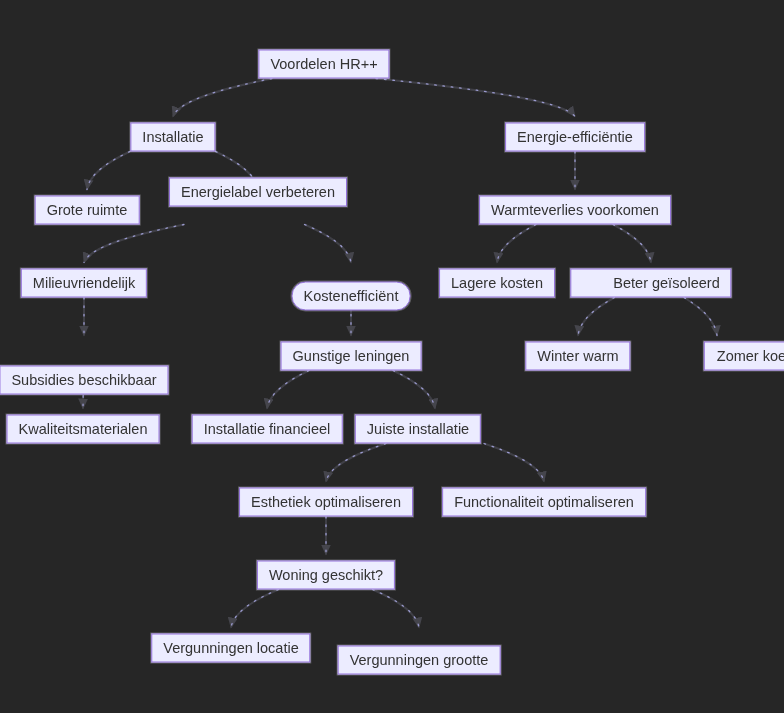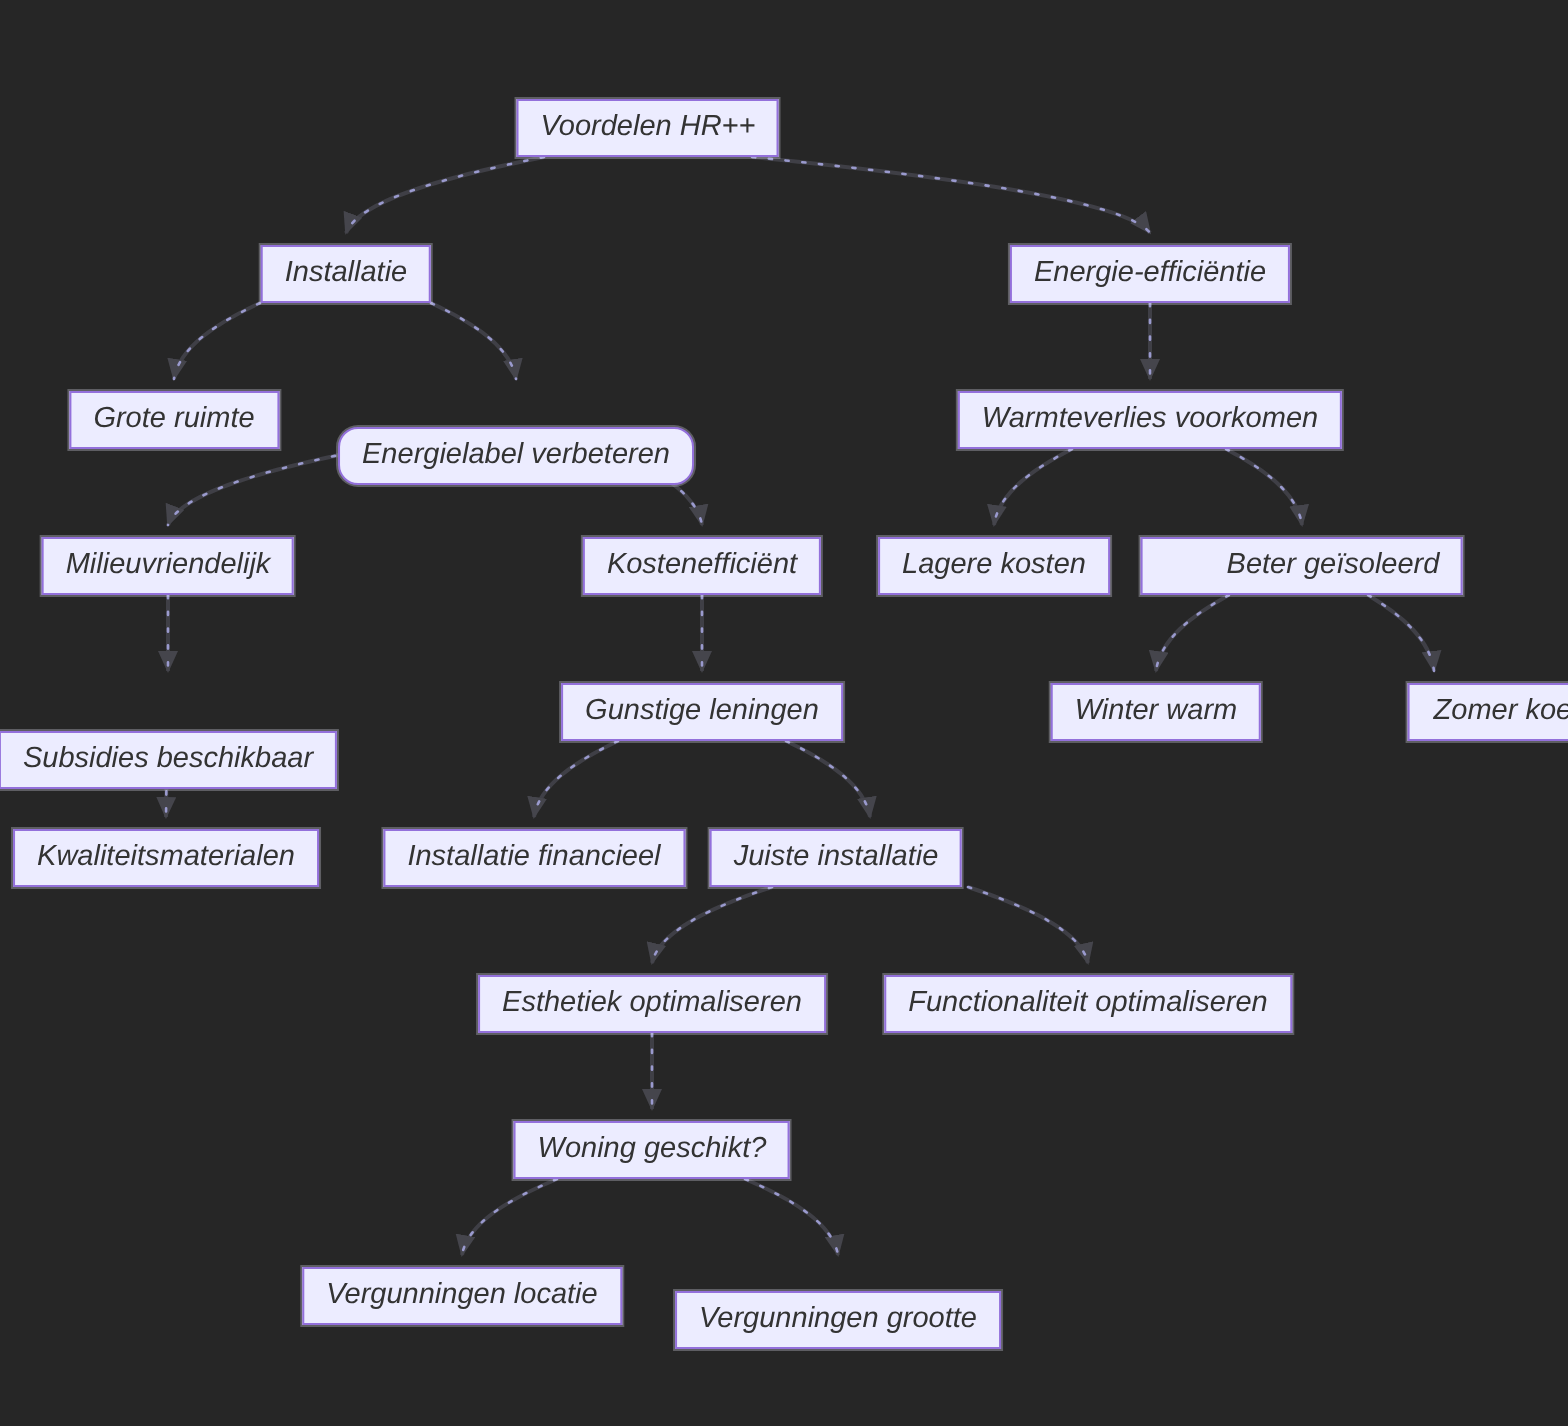--- a/index.html
+++ b/index.html
@@ -7,21 +7,20 @@
     padding: 0;
     background: #262626;
     font-family: "Liberation Sans", "DejaVu Sans", sans-serif;
   }
   .canvas {
     position: relative;
     width: 784px;
     height: 713px;
     background: #262626;
     overflow: hidden;
-    font-style: italic;
   }
   .edge-layer {
     position: absolute;
     left: 0; top: 0;
     width: 784px;
     height: 713px;
   }
   .edge-base {
     fill: none;
     stroke: #3f3f46;
@@ -105,24 +104,24 @@
         <path d="M 278.5 589.5 C 254.75 599.5, 233.85 611.5, 231 627.5" class="edge-dots"></path>
         <path d="M 372.5 589.5 C 395.75 599.5, 416.21 611.5, 419 627.5" class="edge-base" marker-end="url(#arrowhead)"></path>
         <path d="M 372.5 589.5 C 395.75 599.5, 416.21 611.5, 419 627.5" class="edge-dots"></path>
       </g>
   </svg>
   <div>
       <div class="node" style="left: 324px; top: 64px;">Voordelen HR++</div>
       <div class="node" style="left: 173px; top: 137px;">Installatie</div>
       <div class="node" style="left: 575px; top: 137px;">Energie-efficiëntie</div>
       <div class="node" style="left: 87px; top: 210px;">Grote ruimte</div>
-      <div class="node" style="left: 258px; top: 228px; border-radius: 10px;">Energielabel verbeteren</div>
+      <div class="node" style="left: 258px; top: 192px;">Energielabel verbeteren</div>
       <div class="node" style="left: 575px; top: 210px;">Warmteverlies voorkomen</div>
       <div class="node" style="left: 84px; top: 283px;">Milieuvriendelijk</div>
-      <div class="node" style="left: 351px; top: 283px;">Kostenefficiënt</div>
+      <div class="node" style="left: 351px; top: 296px; border-radius: 14px;">Kostenefficiënt</div>
       <div class="node" style="left: 497px; top: 283px;">Lagere kosten</div>
       <div class="node" style="left: 651px; top: 283px; padding-left: 42px;">Beter geïsoleerd</div>
       <div class="node" style="left: 84px; top: 356px; margin-top: 24px;">Subsidies beschikbaar</div>
       <div class="node" style="left: 351px; top: 356px;">Gunstige leningen</div>
       <div class="node" style="left: 578px; top: 356px;">Winter warm</div>
       <div class="node" style="left: 759px; top: 356px; padding-left: 12px;">Zomer koeler</div>
       <div class="node" style="left: 83px; top: 429px;">Kwaliteitsmaterialen</div>
       <div class="node" style="left: 267px; top: 429px;">Installatie financieel</div>
       <div class="node" style="left: 418px; top: 429px;">Juiste installatie</div>
       <div class="node" style="left: 326px; top: 502px;">Esthetiek optimaliseren</div>

